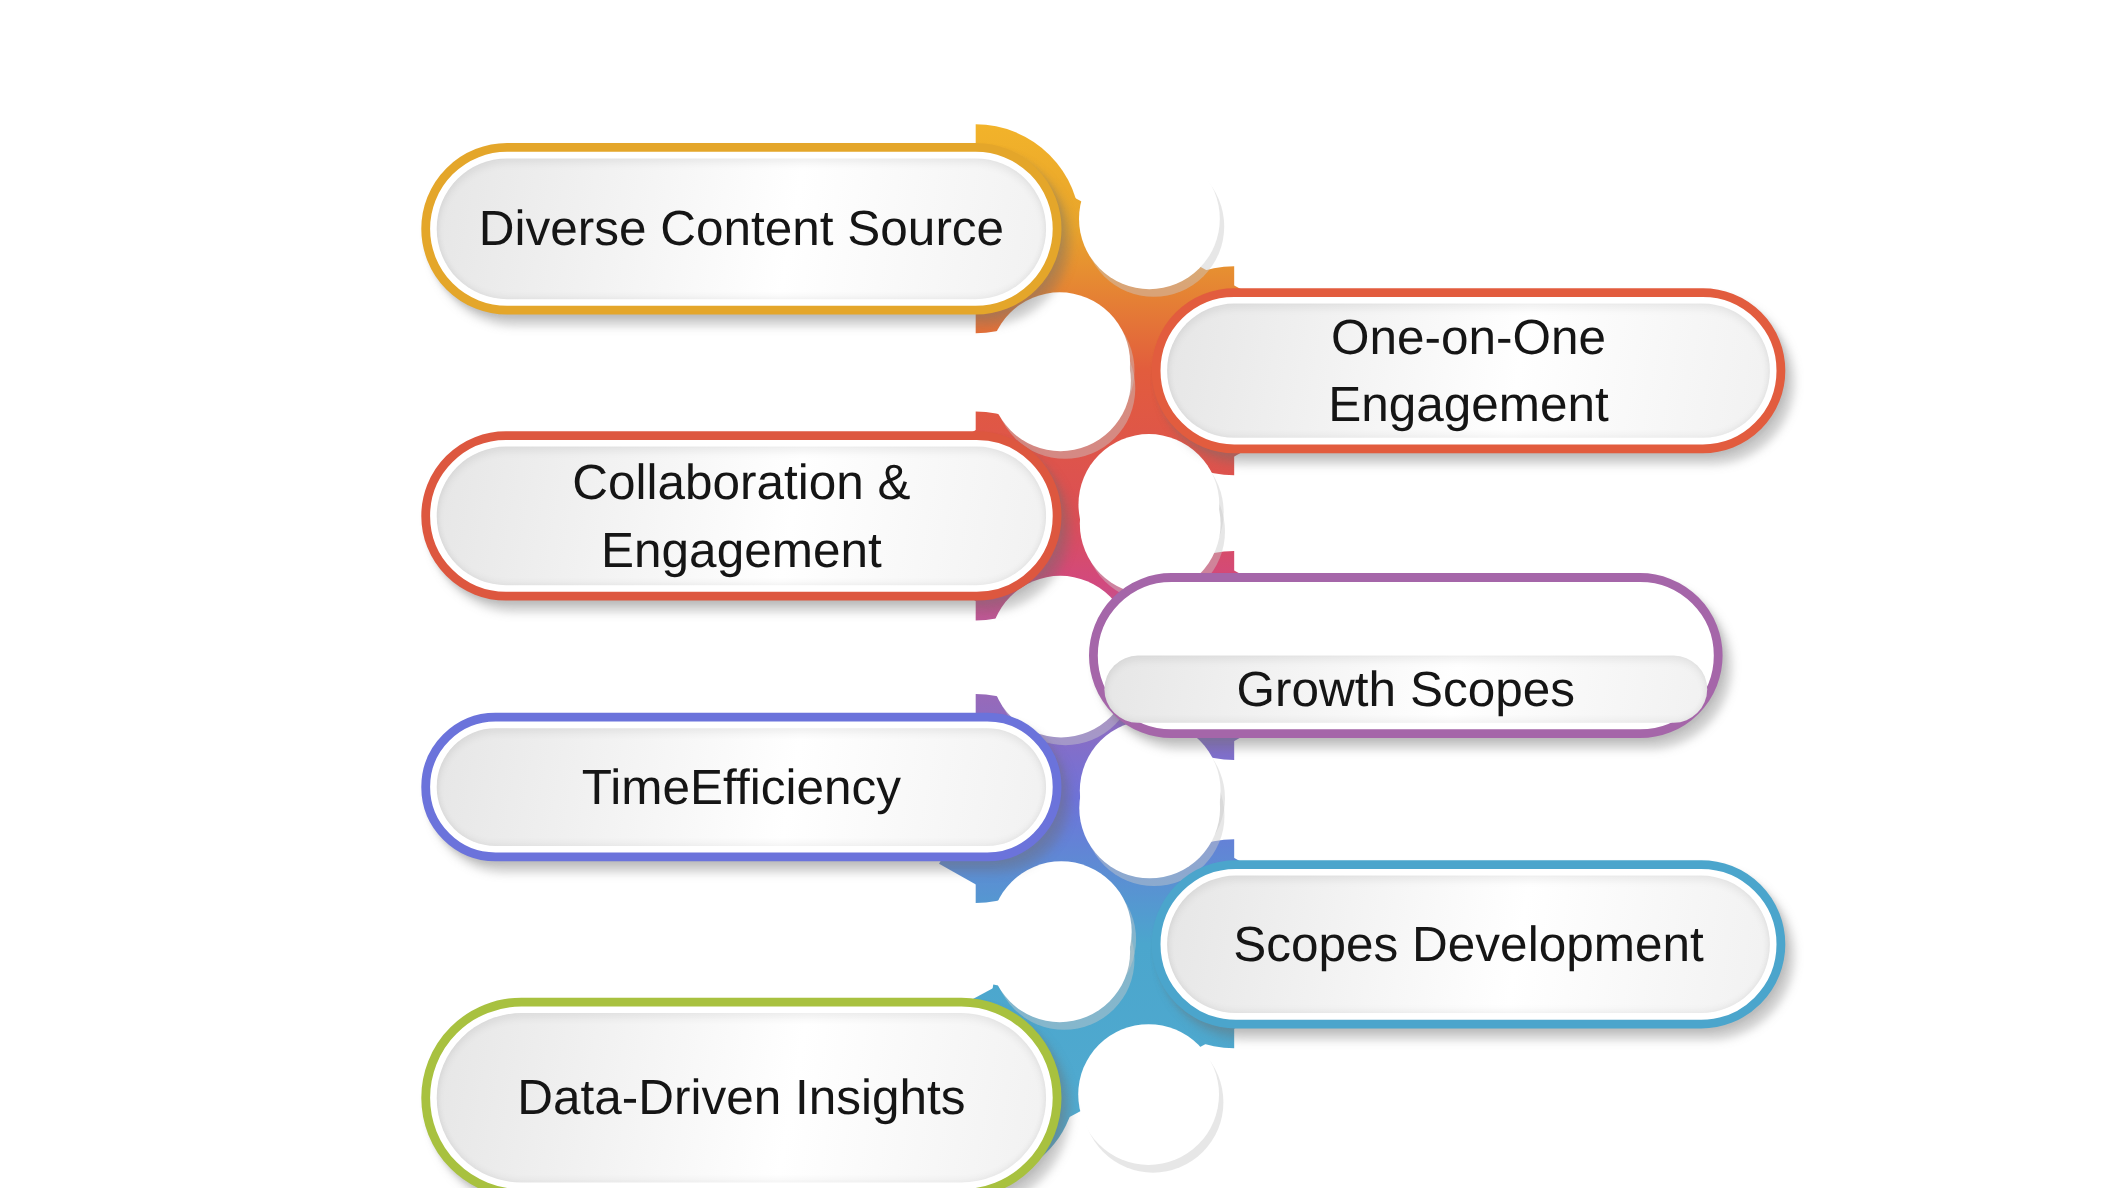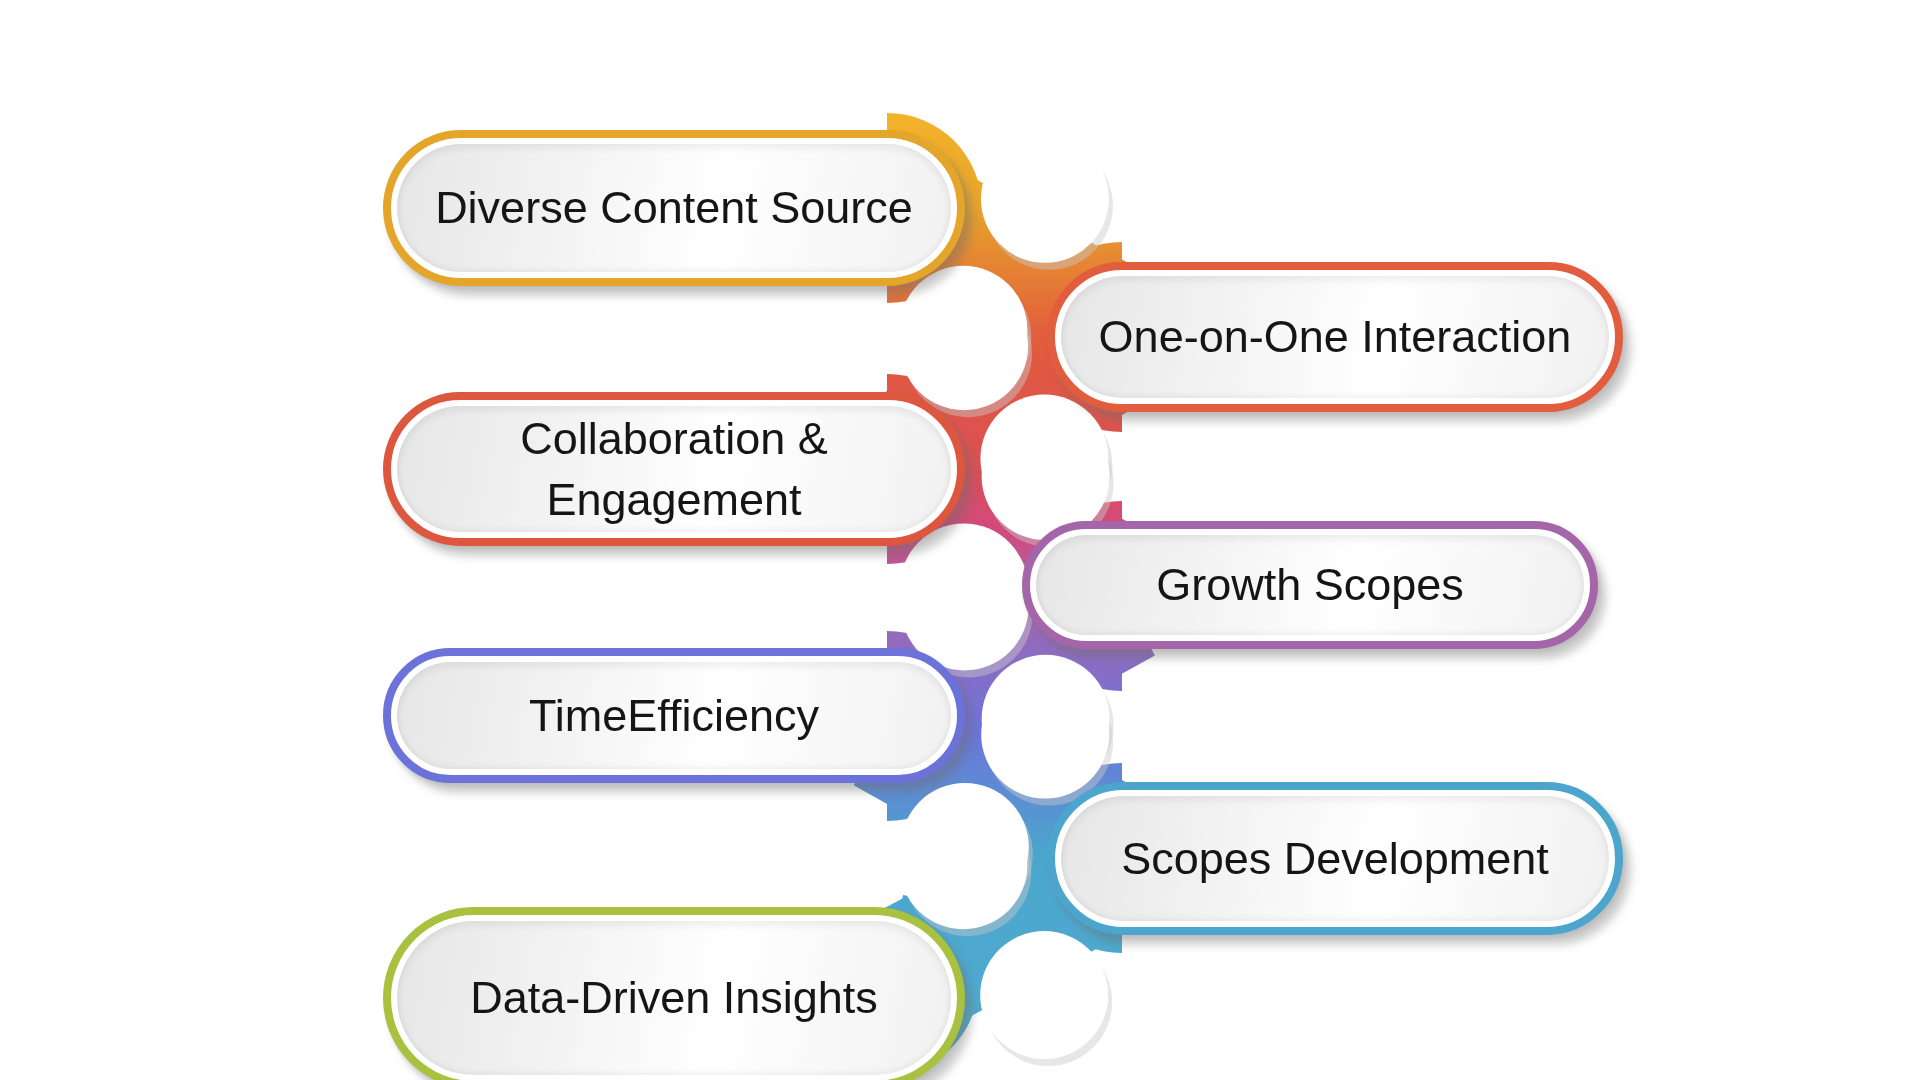--- a/index.html
+++ b/index.html
@@ -45,21 +45,21 @@
     text-align: center;
     padding: 0 26px;
     font-size: 45px;
     line-height: 1.36;
     color: #151515;
   }
   
   .pos1 { left: 383px;  top: 130px; width: 582px; height: 156px; }
   .pos2 { left: 1047px; top: 262px; width: 576px; height: 150px; }
   .pos3 { left: 383px;  top: 392px; width: 582px; height: 154px; }
-  .pos4 { left: 1022px; top: 521px; width: 576px; height: 128px; }
+  .pos4 { left: 990px; top: 521px; width: 576px; height: 150px; align-items: flex-end; }
   .pos5 { left: 383px;  top: 648px; width: 582px; height: 135px; }
   .pos6 { left: 1047px; top: 782px; width: 576px; height: 153px; }
   .pos7 { left: 383px;  top: 907px; width: 582px; height: 182px; }
 </style>
 </head>
 <body style="background: rgb(255, 255, 255);">
 
 <div class="canvas">
 
   <svg class="ribbon-svg" id="ribbon" viewBox="0 0 1920 1080">
@@ -135,21 +135,21 @@
     </svg>
 
   <div class="pill pos1" style="border-color: rgb(228, 166, 42);">
     <div class="pill-inner" style="color: rgb(21, 21, 21);">
       <span>Diverse Content Source</span>
     </div>
   </div>
 
   <div class="pill pos2" style="border-color: rgb(226, 92, 62);">
     <div class="pill-inner" style="color: rgb(21, 21, 21);">
-      <span>One-on-One Interaction</span>
+      <span>One-on-One Engagement</span>
     </div>
   </div>
 
   <div class="pill pos3" style="border-color: rgb(221, 87, 63);">
     <div class="pill-inner" style="color: rgb(21, 21, 21);">
       <span>Collaboration &amp; Engagement</span>
     </div>
   </div>
 
   <div class="pill pos4" style="border-color: rgb(165, 102, 169);">

